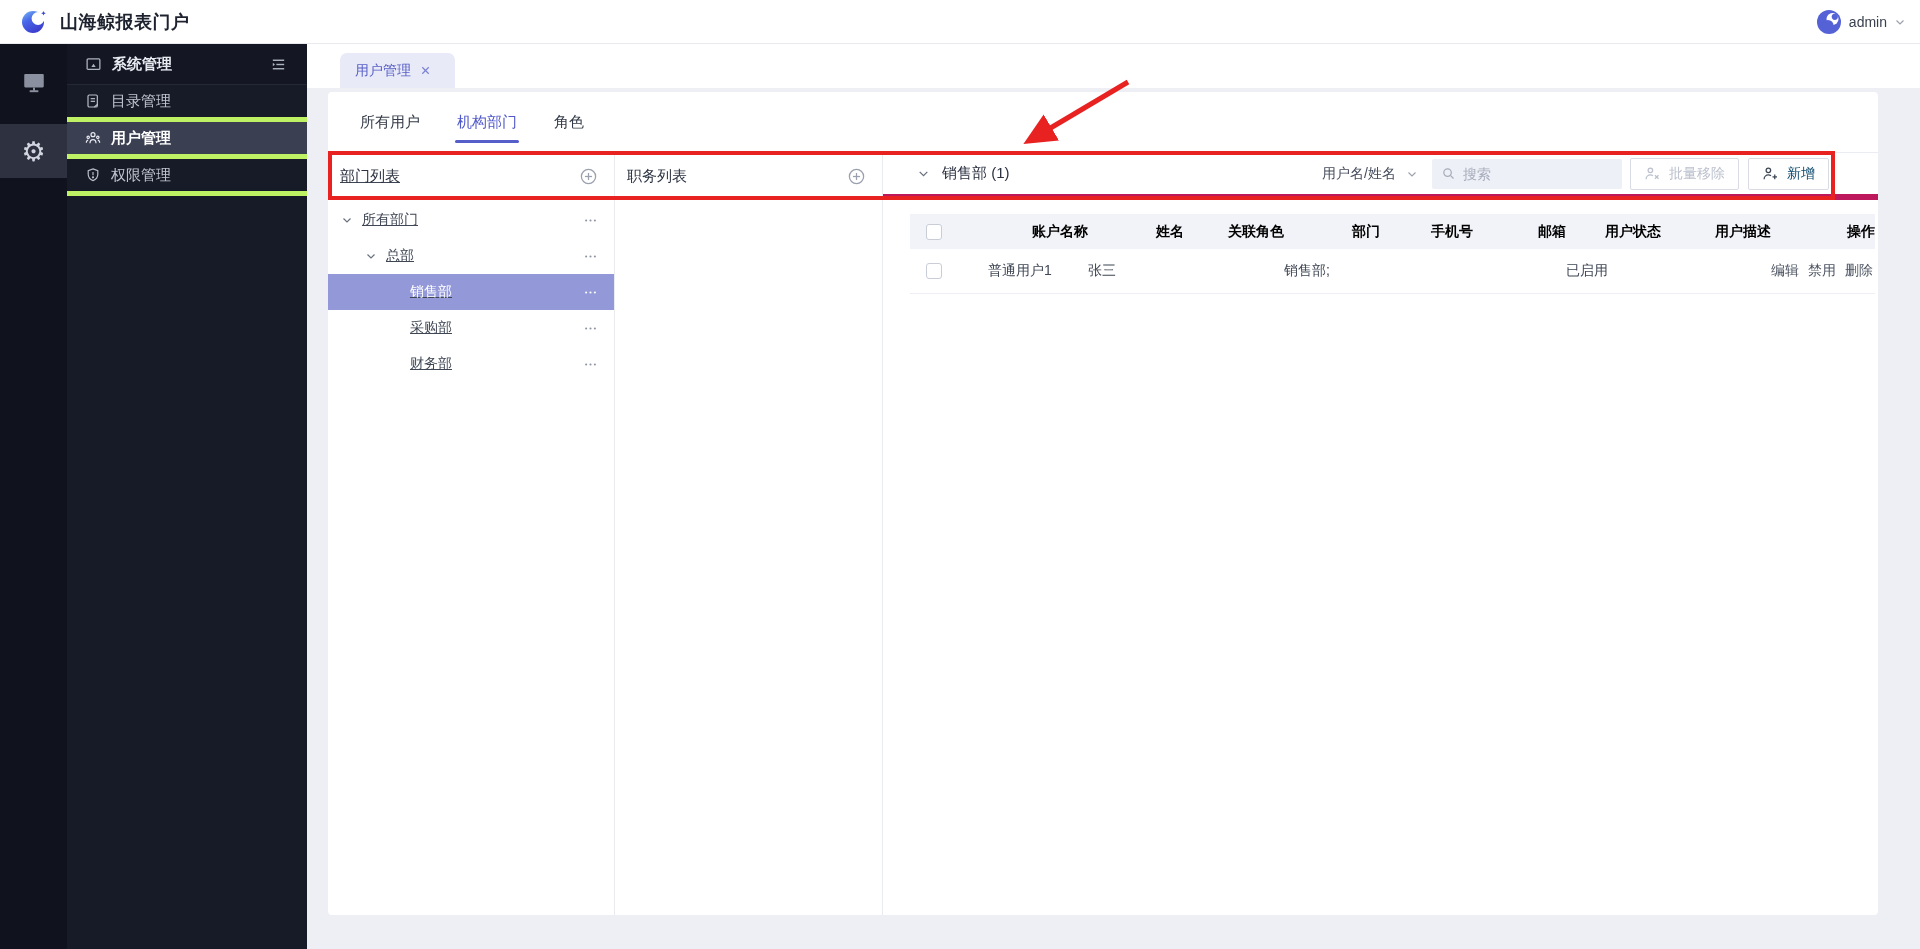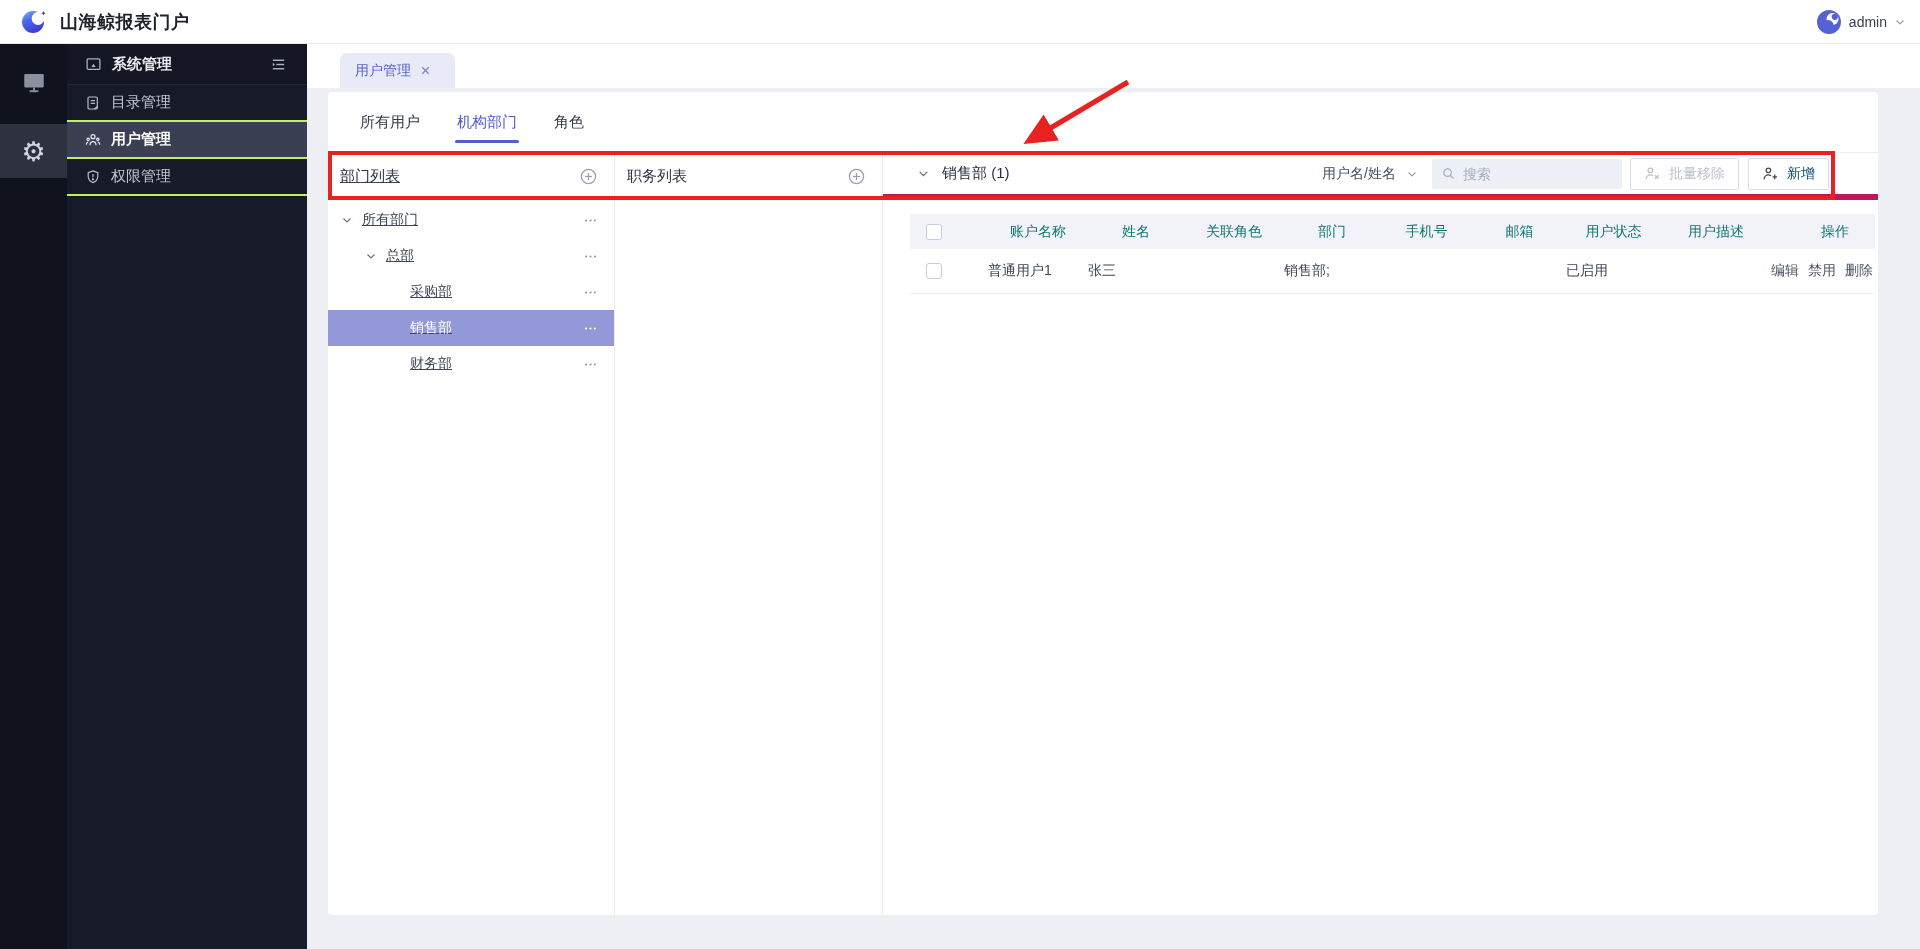--- a/index.html
+++ b/index.html
@@ -23,21 +23,21 @@
   .rail-item.first { margin-top:12px; }
   .rail-item.active { background:#2d3140; color:#d2d5df; margin-top:14px; }
   .gear-glyph { font-size:27px; line-height:1; font-family:"DejaVu Sans",sans-serif; }
 
   
   .sidebar { position:absolute; left:67px; top:44px; width:240px; bottom:0; background:#171a27; }
   .side-header { height:41px; display:flex; align-items:center; padding:0 20px 0 18px; background:#141723;
     border-bottom:1px solid #232736; color:#e9ebf2; font-weight:bold; font-size:15px; gap:10px; }
   .side-header .grow { flex:1; }
   .side-item { height:37px; display:flex; align-items:center; gap:10px; padding-left:18px;
-    color:#c2c6d2; font-size:15px; border-bottom:2px solid #bef264;font-family:Liberation Serif, serif; }
+    color:#c2c6d2; font-size:15px; border-bottom:5px solid #bef264;font-family:Liberation Serif, serif; }
   .side-item.active { background:#3a3f52; color:#fff; font-weight:bold; }
   .side-item svg, .side-header svg.lead { flex:0 0 auto; }
 
   
   .content { position:absolute; left:307px; top:44px; right:0; bottom:0; background:#edeff5; }
   .tabstrip { height:44px; background:#fff; display:flex; align-items:flex-end; padding-left:33px; }
   .page-tab { height:35px; min-width:115px; background:#e8eaf7; border-radius:7px 7px 0 0;
     display:flex; align-items:center; gap:9px; padding:0 15px; color:#575fc8; font-size:14px; }
   .page-tab .tab-close { display:flex; }
 
@@ -86,21 +86,21 @@
     font-family:"Liberation Sans","DejaVu Sans",sans-serif; }
   .search-box input::placeholder { color:#a8adbb; }
   .btn { height:32px; border:1px solid #d9dce5; border-radius:2px; background:#fff;
     display:flex; align-items:center; gap:8px; padding:0 13px; font-size:14px; }
   .btn-remove { margin-left:8px; color:#bcc1cd; }
   .btn-add { margin-left:9px; color:#0c4a6e; }
 
   
   .table-wrap { margin:14px 0 0 27px; width:965px; }
   table { border-collapse:collapse; table-layout:fixed; width:965px; }
-  th { height:35px; background:#f2f3f8; font-weight:normal; font-size:14px; color:#0f766e; text-align:center; padding:0; }
+  th { height:35px; background:#f2f3f8; font-weight:bold; font-size:14px; color:#000000; text-align:right; padding:0; }
   th.ops { padding-left:24px; }
   td { height:44px; border-bottom:1px solid #edeff4; font-size:14px; color:#3f4654; padding:0; }
   .cbx { width:16px; height:16px; border:1px solid #c9cdd7; border-radius:3px; background:#fff; margin-left:16px; }
   .ops-cell { display:flex; gap:9px; color:#4d5462; }
 
   
   .annotation { position:absolute; left:0; top:0; width:1920px; height:949px; pointer-events:none; z-index:50; }
 </style>
 </head>
 <body>
@@ -266,33 +266,33 @@
             <span class="lbl">总部</span>
             <span class="grow"></span>
             <span class="more">
               <svg width="15" height="15" viewBox="0 0 24 24" fill="currentColor">
                   <circle cx="5" cy="12" r="1.7"></circle>
                   <circle cx="12" cy="12" r="1.7"></circle>
                   <circle cx="19" cy="12" r="1.7"></circle>
                 </svg>
             </span>
           </div>
-          <div class="tree-row lv2">
-            <span class="lbl">采购部</span>
+          <div class="tree-row lv2 selected">
+            <span class="lbl">销售部</span>
             <span class="grow"></span>
             <span class="more">
               <svg width="15" height="15" viewBox="0 0 24 24" fill="currentColor">
                   <circle cx="5" cy="12" r="1.7"></circle>
                   <circle cx="12" cy="12" r="1.7"></circle>
                   <circle cx="19" cy="12" r="1.7"></circle>
                 </svg>
             </span>
           </div>
-          <div class="tree-row lv2 selected">
-            <span class="lbl">销售部</span>
+          <div class="tree-row lv2">
+            <span class="lbl">采购部</span>
             <span class="grow"></span>
             <span class="more">
               <svg width="15" height="15" viewBox="0 0 24 24" fill="currentColor">
                   <circle cx="5" cy="12" r="1.7"></circle>
                   <circle cx="12" cy="12" r="1.7"></circle>
                   <circle cx="19" cy="12" r="1.7"></circle>
                 </svg>
             </span>
           </div>
           <div class="tree-row lv2">

